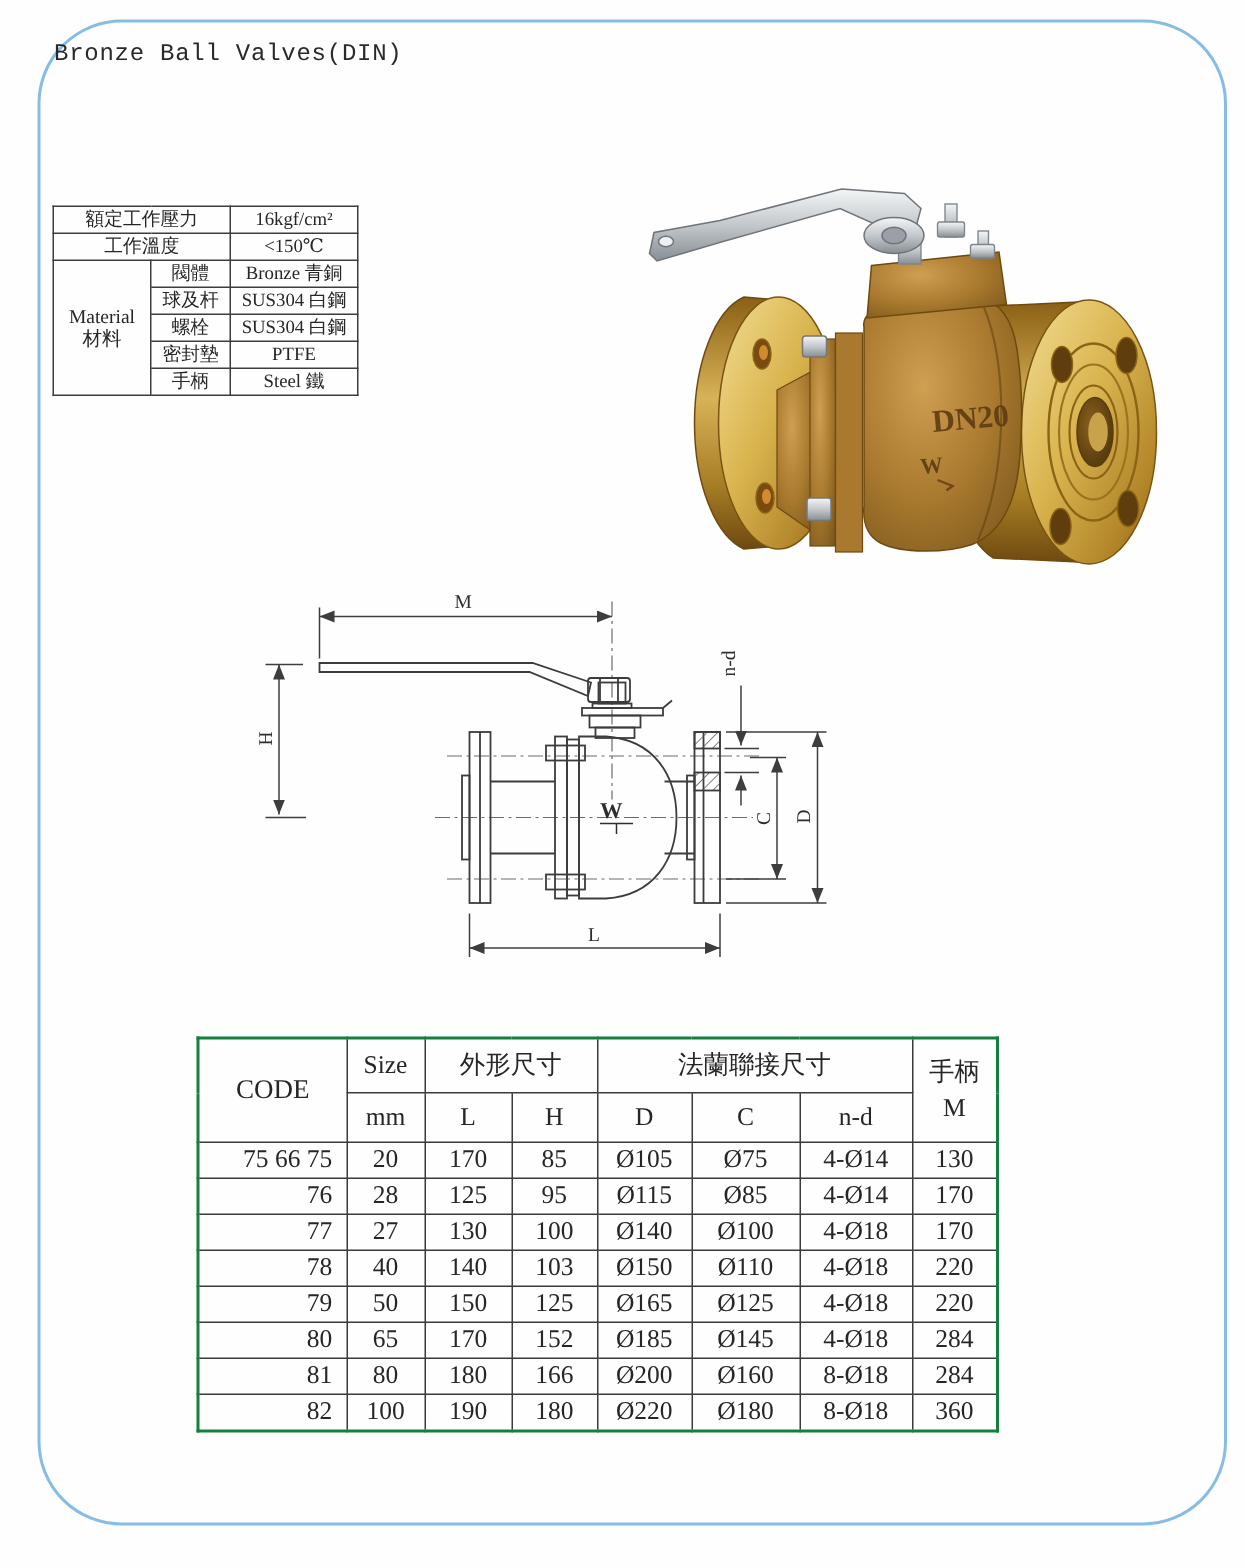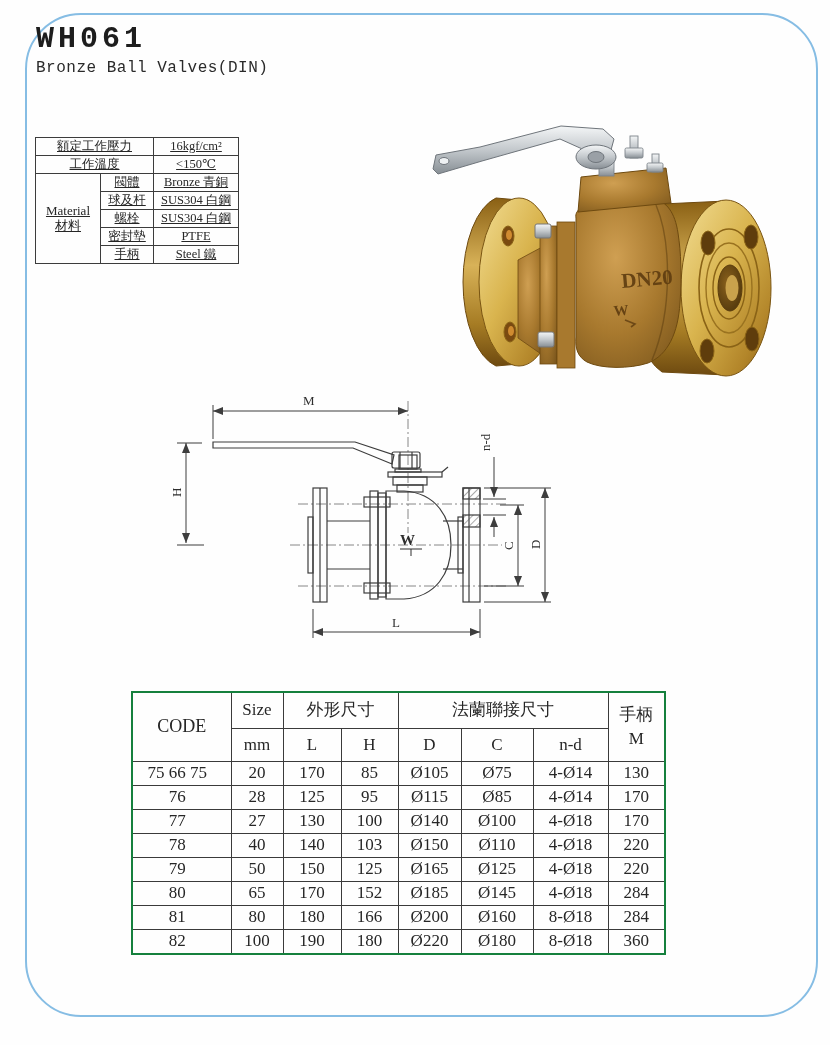--- a/index.html
+++ b/index.html
@@ -9,45 +9,44 @@
          border:2px solid #86bde4;border-radius:56px;}
   
   .hdr{position:absolute;left:36px;top:24px;}
   .model{font-family:"Liberation Mono","DejaVu Sans Mono",monospace;font-weight:700;
          font-size:30px;letter-spacing:4px;color:#1d1d1d;line-height:1.05;}
   .sub{font-size:17px;margin-top:4px;color:#2a2a2a;letter-spacing:1px;}
   .sub.en{font-family:"Liberation Mono","DejaVu Sans Mono",monospace;font-size:16px;letter-spacing:0.5px;margin-top:3px;}
   
   .spec{position:absolute;left:35px;top:137px;border-collapse:collapse;table-layout:fixed;width:203px;}
   .spec td{border:1px solid #3c3c3c;text-align:center;vertical-align:middle;
-           font-size:12.5px;height:17px;padding:0 1px;line-height:1.15;text-decoration:underline;}
+           font-size:12.5px;height:17px;padding:0 1px;line-height:1.15;}
   .spec .mat{font-size:13px;}
   
   .photo{position:absolute;left:400px;top:110px;width:420px;height:290px;}
   .draw{position:absolute;left:150px;top:385px;width:420px;height:270px;}
   
   .dimt{position:absolute;left:131px;top:691px;border-collapse:collapse;table-layout:fixed;
         width:533px;border:2px solid #15803d;}
   .dimt th,.dimt td{border:1px solid #3a3a3a;font-weight:normal;text-align:center;
         vertical-align:middle;padding:0;font-size:17px;line-height:1.1;}
   .dimt thead tr.r1 th{height:35px;}
   .dimt thead tr.r2 th{height:32px;}
   .dimt tbody td{height:23px;}
-  .dimt td.code{text-align:center;padding-right:9px;}
+  .dimt td.code{text-align:right;padding-right:9px;}
   .dimt .two{line-height:1.4;}
   svg text{font-family:"Liberation Serif","DejaVu Serif",serif;}
 </style>
 </head>
 <body>
 
 <div class="page">
   <div class="frame"></div>
 
   <div class="hdr">
-    <div class="model">WH061</div>
     <div class="sub en">Bronze Ball Valves(DIN)</div>
   </div>
 
   <table class="spec">
     <colgroup>
         <col style="width:65px">
         <col style="width:53px">
         <col style="width:85px">
       </colgroup>
     <tbody>

